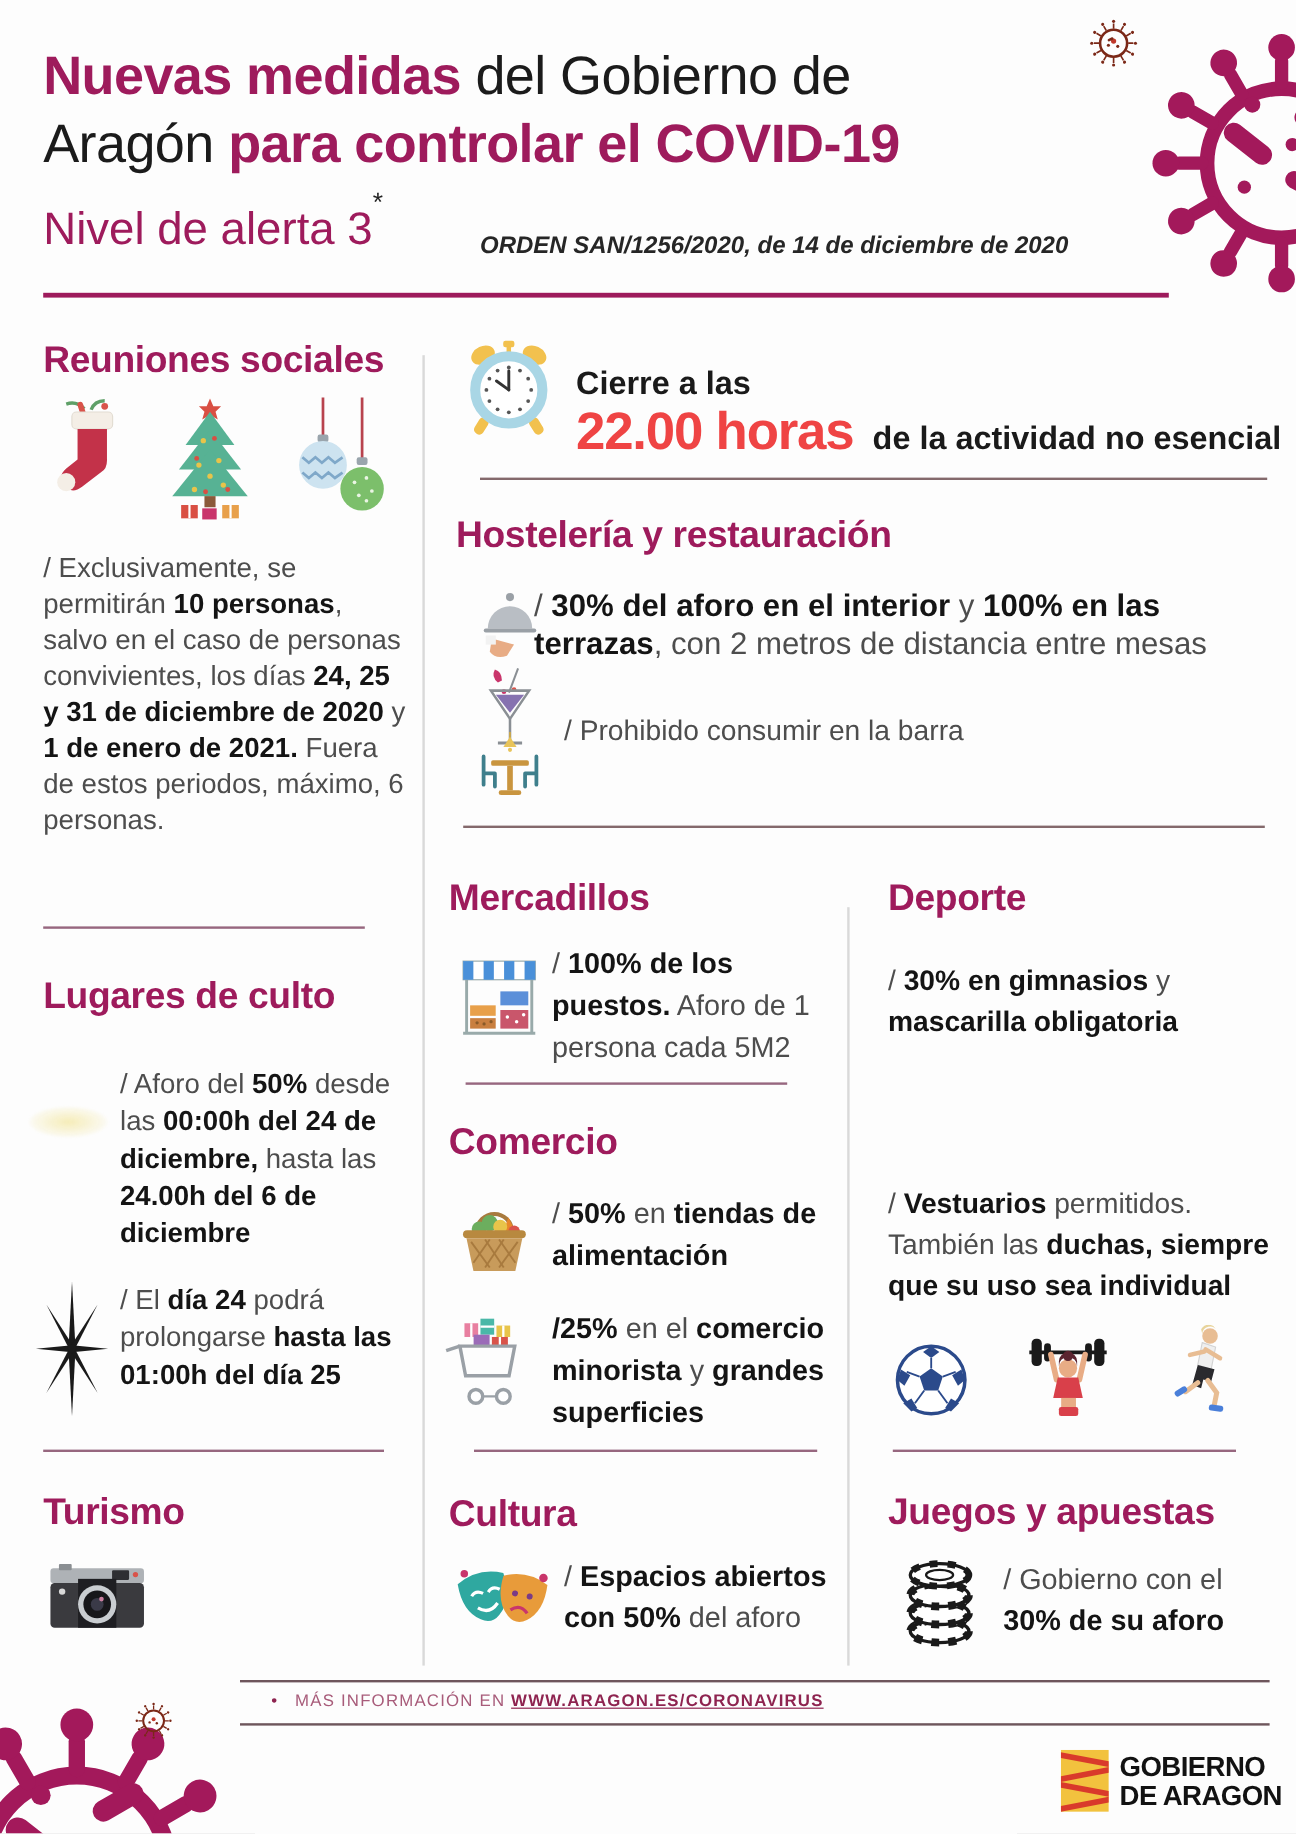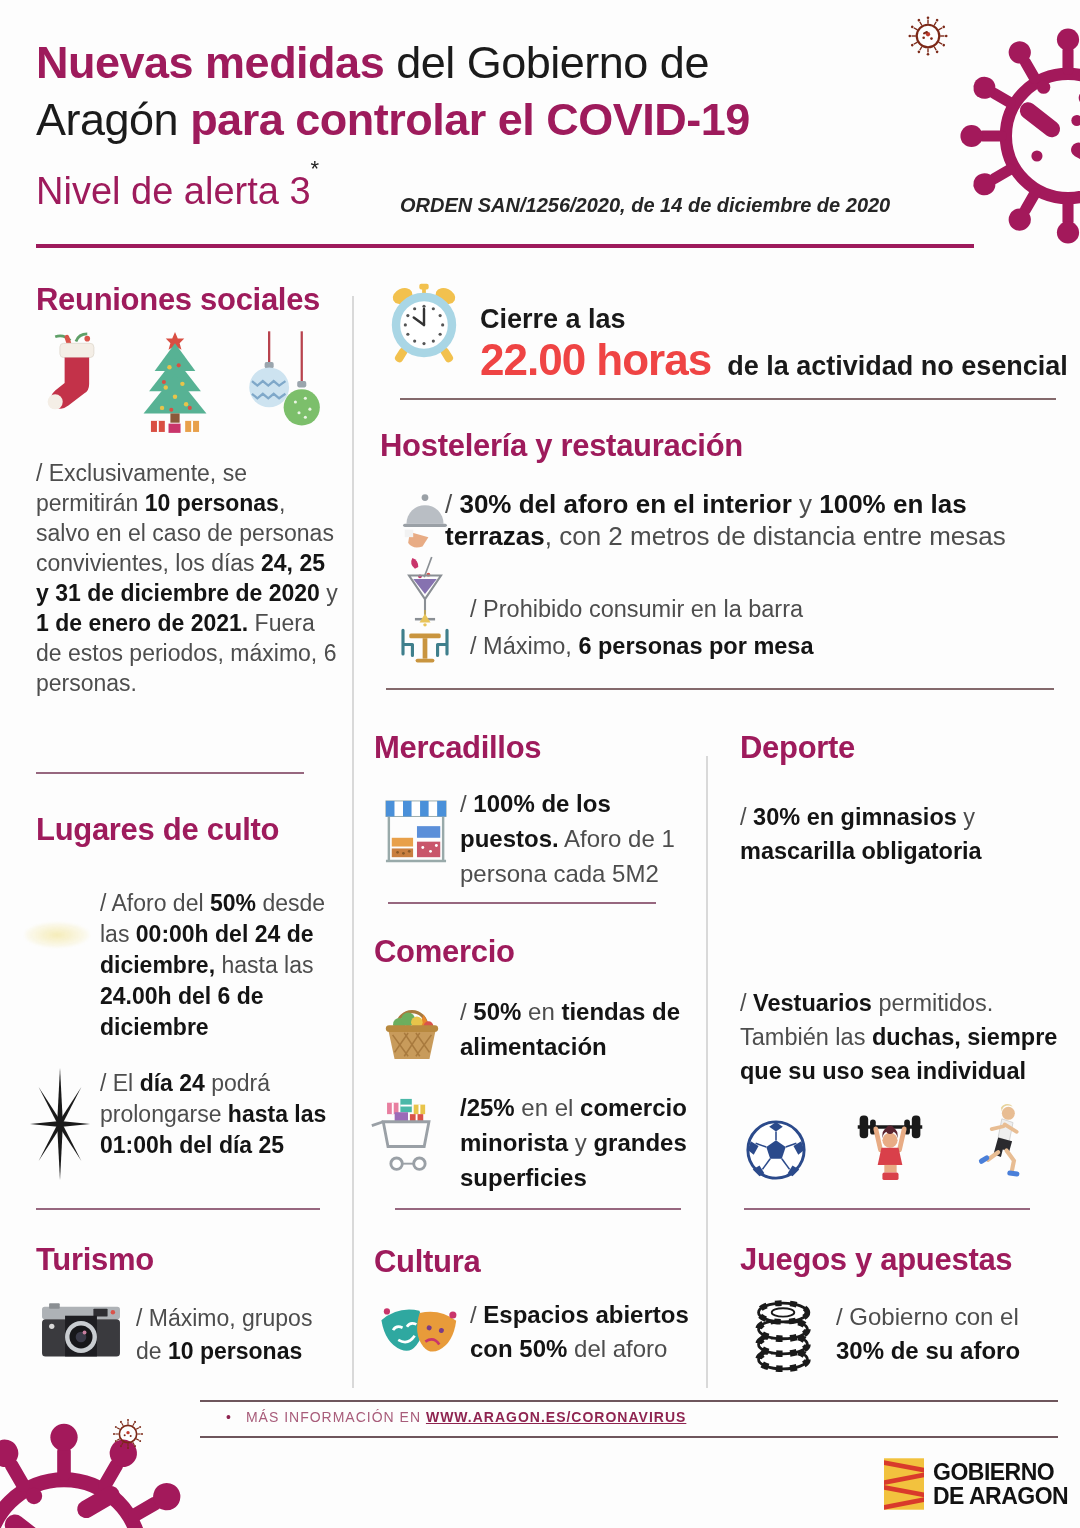--- a/index.html
+++ b/index.html
@@ -305,21 +305,20 @@
       <circle cx="82" cy="16" r="2.5" fill="#D9534A"></circle>
       <rect x="2" y="24" width="88" height="42" rx="4" fill="#3A3A3E"></rect>
       <rect x="28" y="20" width="36" height="46" fill="#1E1E22"></rect>
       <circle cx="46" cy="44" r="18" fill="#C9CDD1"></circle>
       <circle cx="46" cy="44" r="13" fill="#17171A"></circle>
       <circle cx="46" cy="44" r="6" fill="#3A3A48"></circle>
       <circle cx="50" cy="39" r="2.2" fill="#C97FA0"></circle>
       <circle cx="13" cy="32" r="3" fill="#d8d8d8"></circle>
     </svg>
   </div>
-  <div class="abs txt" style="left:136px;top:1302px;width:205px;line-height:33px;"><span>/ Máximo, grupos de </span><span class="b">10 personas</span></div>
 
   <div class="abs" style="left:382px;top:280px;width:84px;height:88px;">
     <svg viewBox="0 0 90 90" width="84" height="88">
       <ellipse cx="22" cy="15" rx="11" ry="8" fill="#F2C14E" transform="rotate(-25 22 15)"></ellipse>
       <ellipse cx="68" cy="15" rx="11" ry="8" fill="#F2C14E" transform="rotate(25 68 15)"></ellipse>
       <rect x="40" y="2" width="10" height="6" rx="2" fill="#F2C14E"></rect>
       <rect x="43" y="7" width="4" height="8" fill="#F2C14E"></rect>
       <rect x="16" y="70" width="9" height="16" rx="4" fill="#F2C14E" transform="rotate(32 20 78)"></rect>
       <rect x="65" y="70" width="9" height="16" rx="4" fill="#F2C14E" transform="rotate(-32 70 78)"></rect>
       <circle cx="45" cy="46" r="30" fill="#ffffff" stroke="#A9D6E5" stroke-width="9"></circle>
@@ -383,21 +382,20 @@
       <line x1="42" y1="0" x2="42" y2="10" stroke="#C9A84C" stroke-width="2"></line>
       <polygon points="35,16 49,16 42,5" fill="#E8C45A"></polygon>
       <circle cx="42" cy="19" r="2.2" fill="#E8C45A"></circle>
       <rect x="22" y="30" width="40" height="6" rx="2" fill="#C9953F"></rect>
       <rect x="39" y="36" width="6" height="26" fill="#C9953F"></rect>
       <rect x="30" y="62" width="24" height="5" rx="2.5" fill="#C9953F"></rect>
       <path d="M14 26 v30 M14 44 h12 M26 44 v14" stroke="#3F7F8C" stroke-width="4" fill="none" stroke-linecap="round"></path>
       <path d="M70 26 v30 M70 44 h-12 M58 44 v14" stroke="#3F7F8C" stroke-width="4" fill="none" stroke-linecap="round"></path>
     </svg>
   </div>
-  <div class="abs" style="left:470px;top:630px;width:560px;font-size:23.5px;line-height:32px;color:#4d4d4d;"><span>/  Máximo, </span><span class="b">6 personas por mesa</span></div>
 
   <div class="abs hdiv" style="left:386px;top:688px;width:668px;"></div>
 
   <div class="abs h2" style="left:374px;top:730px;">Mercadillos</div>
 
   <div class="abs" style="left:384px;top:796px;width:64px;height:70px;">
     <svg viewBox="0 0 66 70" width="64" height="70">
       <line x1="5" y1="20" x2="5" y2="66" stroke="#9aa" stroke-width="2.5"></line>
       <line x1="61" y1="20" x2="61" y2="66" stroke="#9aa" stroke-width="2.5"></line>
       <rect x="2" y="4" width="62" height="16" fill="#ffffff" stroke="#9aa"></rect>

